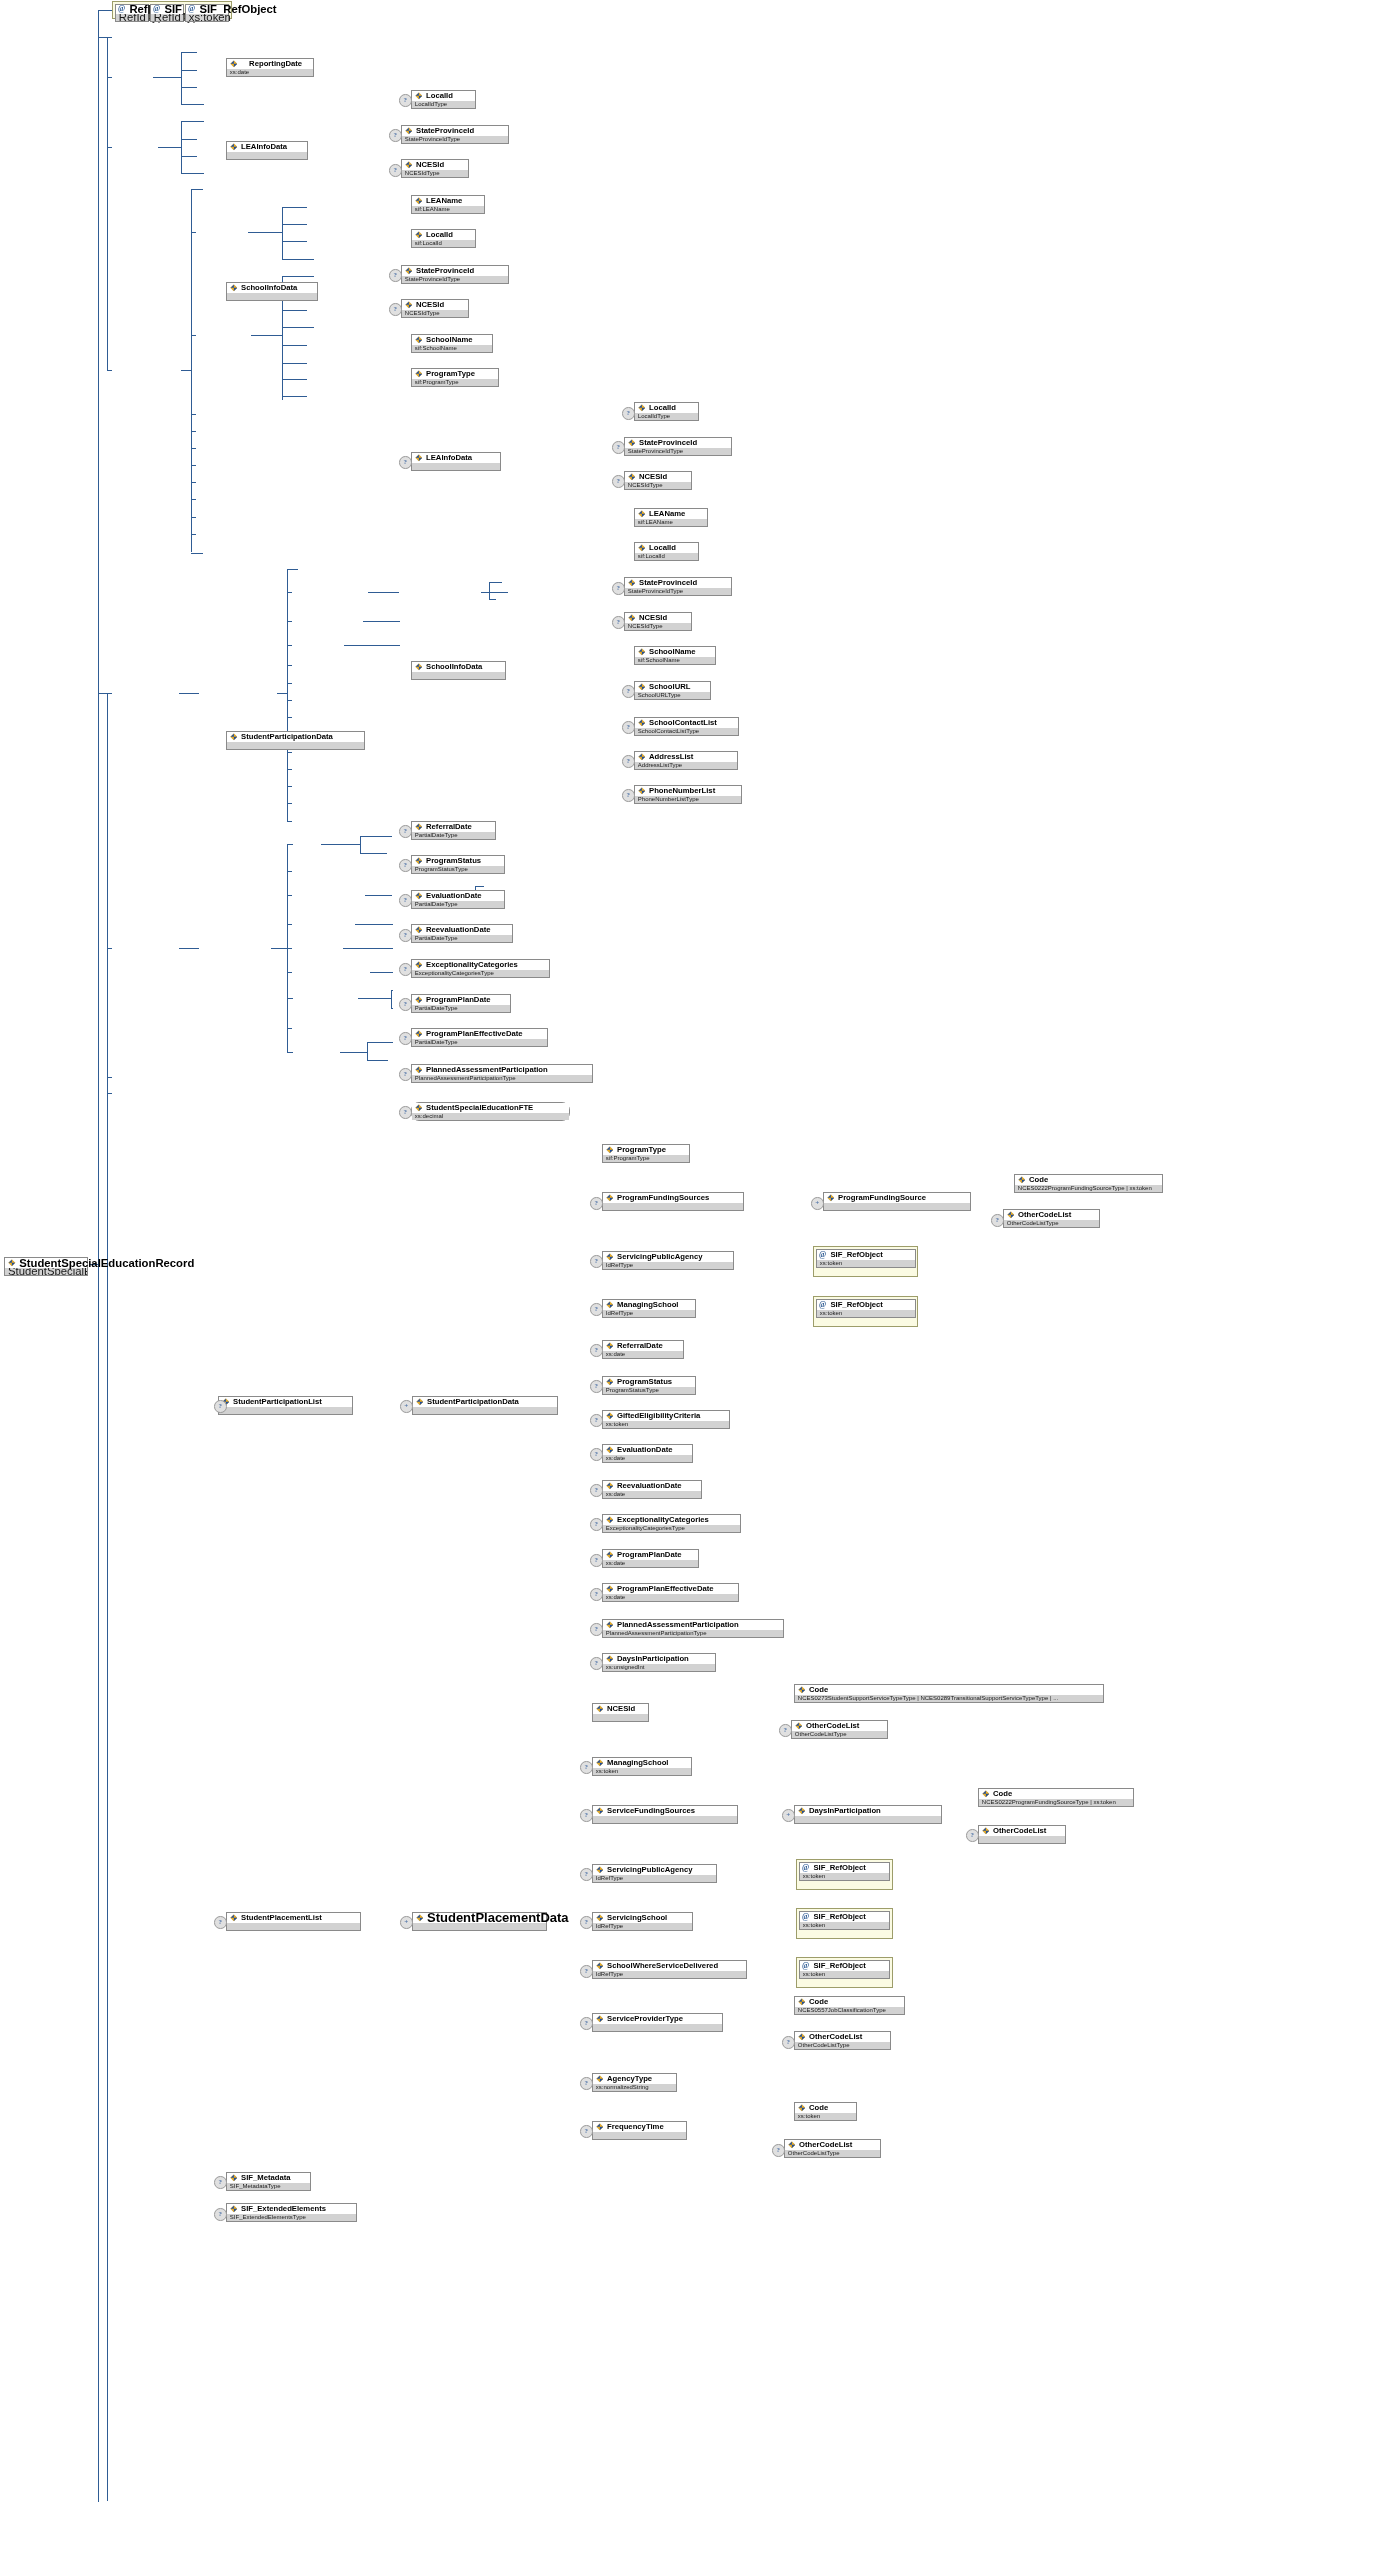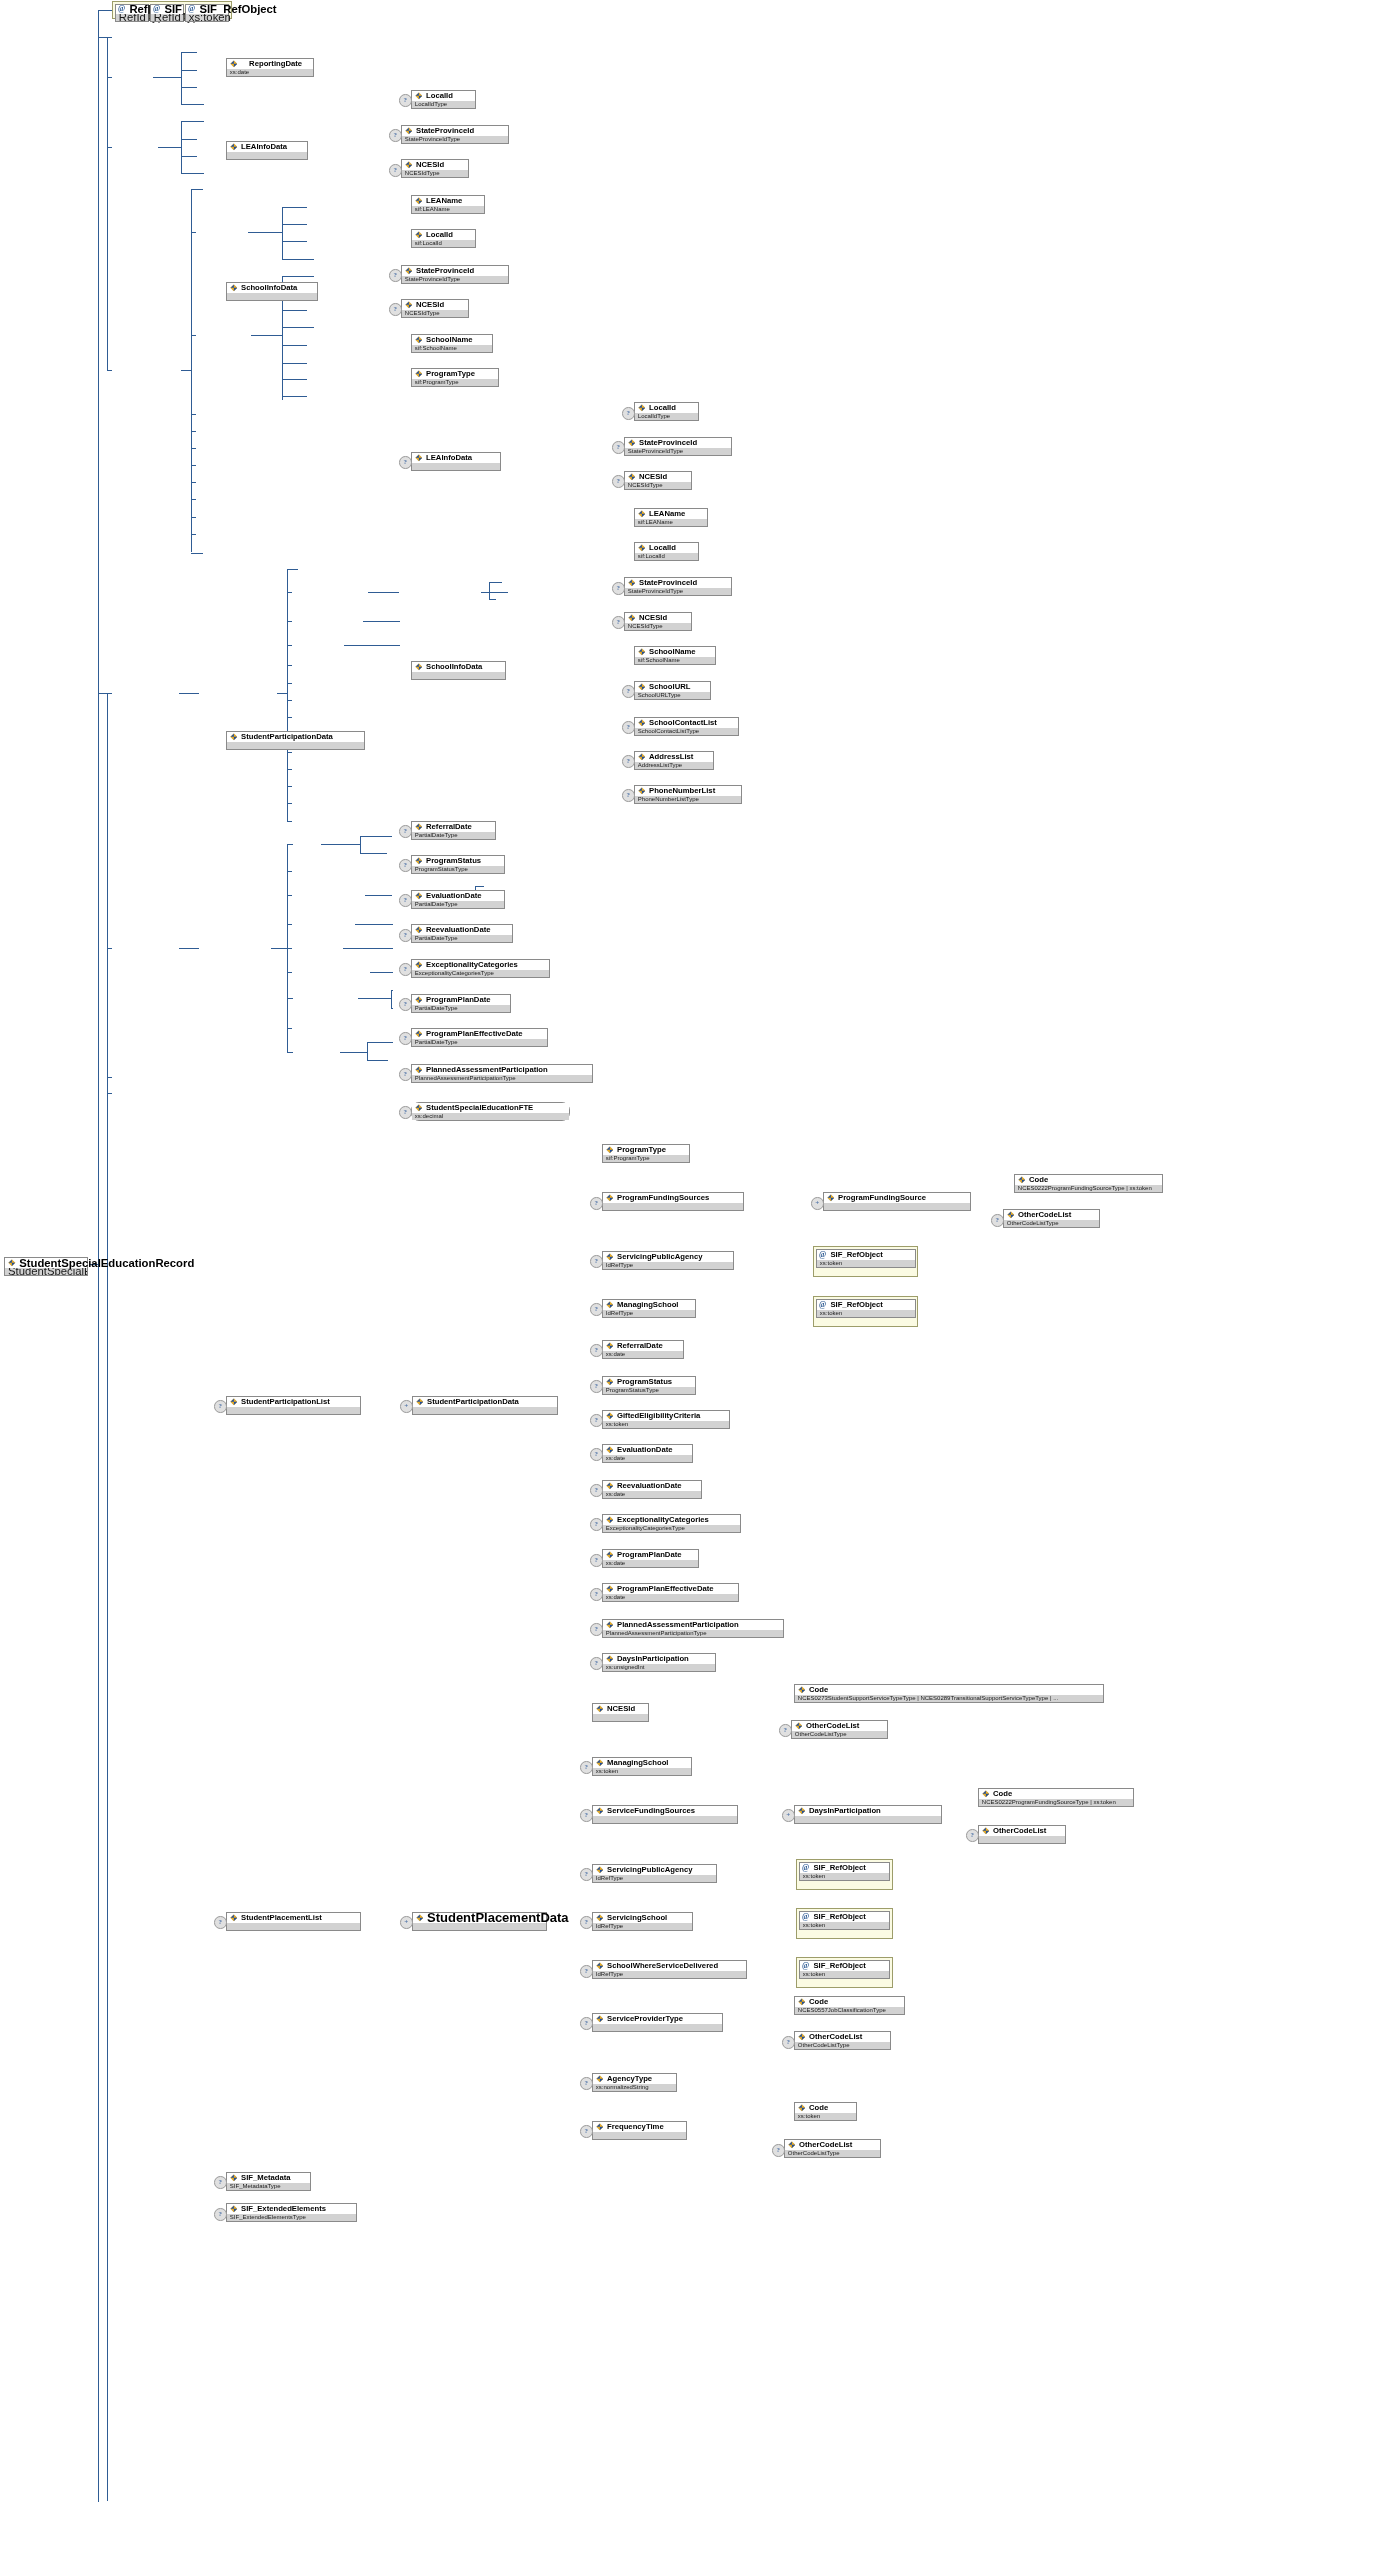--- a/index.html
+++ b/index.html
@@ -409,21 +409,21 @@
       <div class="mark" style="left: 622px; top: 685px;">?</div>
       <div class="node" style="left: 634px; top: 717px; width: 105px;">
         <span class="nm" style="font-size:7.7px;"><svg class="eicon" viewBox="0 0 12 12">
             <polygon points="1,6 6,1 11,6 6,11" fill="#f2b01e" stroke="#9a7310" stroke-width=".6"></polygon>
             <polygon points="1,6 6,1 6,6" fill="#1f4e9c"></polygon>
             <polygon points="6,6 11,6 6,11" fill="#1f4e9c"></polygon>
           </svg><span>SchoolContactList</span></span>
         <span class="ty" style="font-size:6px;">SchoolContactListType</span>
       </div>
       <div class="mark" style="left: 622px; top: 721px;">?</div>
-      <div class="node" style="left: 634px; top: 751px; width: 80px;">
+      <div class="node" style="left: 634px; top: 751px; width: 104px;">
         <span class="nm" style="font-size:7.7px;"><svg class="eicon" viewBox="0 0 12 12">
             <polygon points="1,6 6,1 11,6 6,11" fill="#f2b01e" stroke="#9a7310" stroke-width=".6"></polygon>
             <polygon points="1,6 6,1 6,6" fill="#1f4e9c"></polygon>
             <polygon points="6,6 11,6 6,11" fill="#1f4e9c"></polygon>
           </svg><span>AddressList</span></span>
         <span class="ty" style="font-size:6px;">AddressListType</span>
       </div>
       <div class="mark" style="left: 622px; top: 755px;">?</div>
       <div class="node" style="left: 634px; top: 785px; width: 108px;">
         <span class="nm" style="font-size:7.7px;"><svg class="eicon" viewBox="0 0 12 12">
@@ -669,21 +669,21 @@
       <div class="mark" style="left: 590px; top: 1623px;">?</div>
       <div class="node" style="left: 602px; top: 1653px; width: 114px;">
         <span class="nm" style="font-size:7.7px;"><svg class="eicon" viewBox="0 0 12 12">
             <polygon points="1,6 6,1 11,6 6,11" fill="#f2b01e" stroke="#9a7310" stroke-width=".6"></polygon>
             <polygon points="1,6 6,1 6,6" fill="#1f4e9c"></polygon>
             <polygon points="6,6 11,6 6,11" fill="#1f4e9c"></polygon>
           </svg><span>DaysInParticipation</span></span>
         <span class="ty" style="font-size:6px;">xs:unsignedInt</span>
       </div>
       <div class="mark" style="left: 590px; top: 1657px;">?</div>
-      <div class="node" style="left: 226px; top: 1396px; width: 135px;">
+      <div class="node" style="left: 218px; top: 1396px; width: 135px;">
         <span class="nm" style="font-size:7.7px;"><svg class="eicon" viewBox="0 0 12 12">
             <polygon points="1,6 6,1 11,6 6,11" fill="#f2b01e" stroke="#9a7310" stroke-width=".6"></polygon>
             <polygon points="1,6 6,1 6,6" fill="#1f4e9c"></polygon>
             <polygon points="6,6 11,6 6,11" fill="#1f4e9c"></polygon>
           </svg><span>StudentParticipationList</span></span>
         <span class="ty empty" style="font-size:6px;">&nbsp;</span>
       </div>
       <div class="mark" style="left: 214px; top: 1400px;">?</div>
       <div class="node" style="left: 412px; top: 1396px; width: 146px;">
         <span class="nm" style="font-size:7.7px;"><svg class="eicon" viewBox="0 0 12 12">

